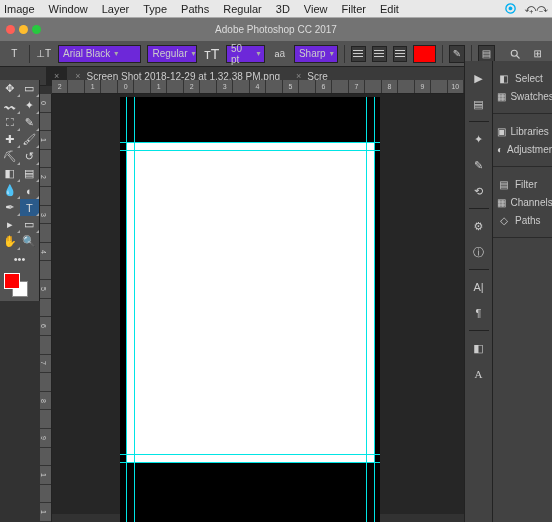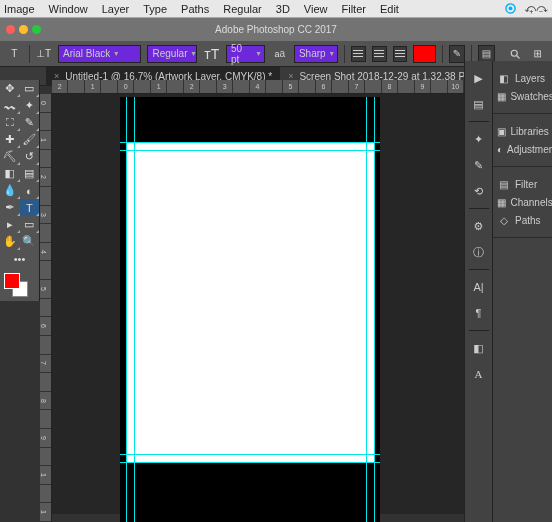--- a/index.html
+++ b/index.html
@@ -129,21 +129,20 @@
         <circle cx="7" cy="7" r="4"></circle>
         <line x1="10" y1="10" x2="14" y2="14"></line>
       </svg>
     </div>
   <div class="opt-icon">⊞</div>
 </div>
 
 <div class="tabbar">
   <div class="tab active">
     <span class="x">×</span>
-    <span>Untitled-1 @ 16.7% (Artwork Layer, CMYK/8) *</span>
   </div>
   <div class="tab">
     <span class="x">×</span>
     <span>Screen Shot 2018-12-29 at 1.32.38 PM.png</span>
   </div>
   <div class="tab">
     <span class="x">×</span>
     <span>Scre</span>
   </div>
 </div>
@@ -280,21 +279,21 @@
   <div class="btn">¶</div>
   <div class="sep"></div>
   <div class="btn">◧</div>
   <div class="btn" style="font-family:serif">A</div>
 </div>
 
 <div class="panels">
   <div class="panel-group">
     <div class="panel-item">
         <span class="ico">◧</span>
-        <span>Layers</span>
+        <span>Select</span>
       </div>
     <div class="panel-item">
         <span class="ico">▦</span>
         <span>Swatches</span>
       </div>
   </div>
   <div class="panel-group">
     <div class="panel-item">
         <span class="ico">▣</span>
         <span>Libraries</span>

